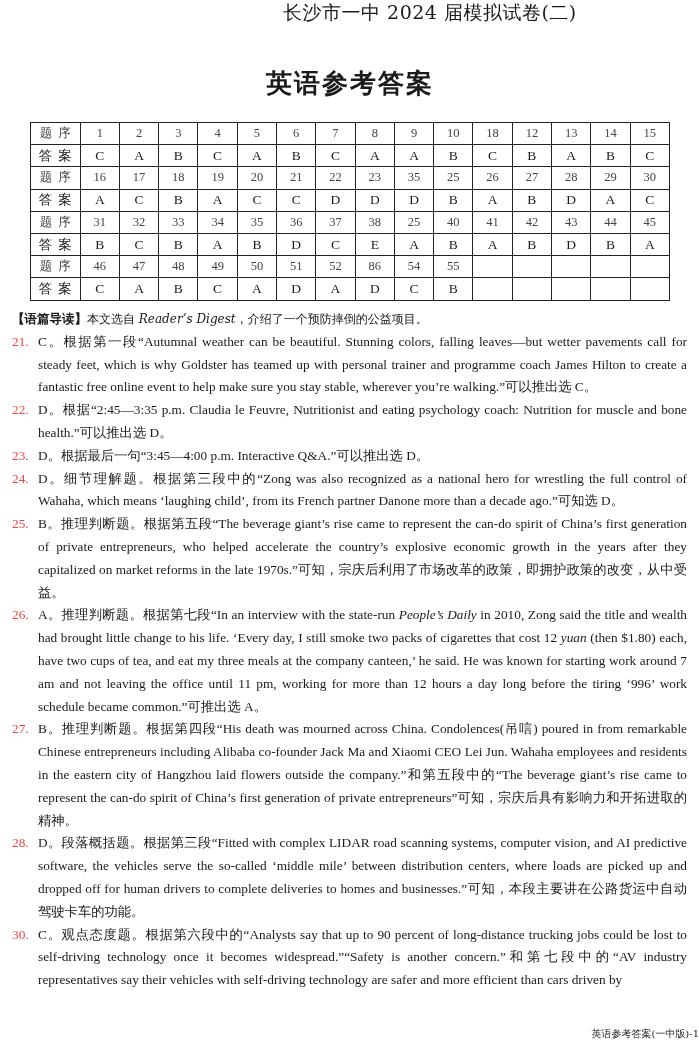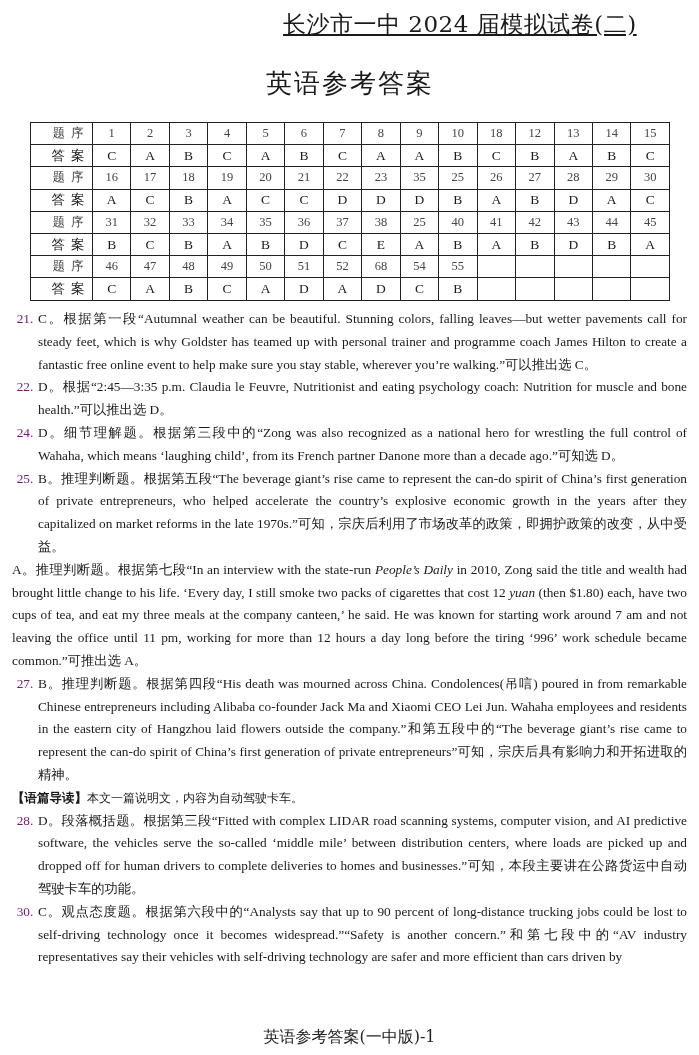--- a/index.html
+++ b/index.html
@@ -1,54 +1,54 @@
 <!DOCTYPE html>
 <html><head>
 <meta charset="utf-8">
 <style>
   html, body { margin: 0; padding: 0; background: #ffffff; }
   body {
     width: 699px; height: 1055px; overflow: hidden; position: relative;
     font-family: "Liberation Serif", "DejaVu Serif", serif; color: #1a1a1a;
   }
   .exam-title {
-    position: absolute; left: 283px; top: 9px;
-    font-size: 23px; letter-spacing: 0.5px; white-space: nowrap;
-    font-family: "DejaVu Serif", serif; font-weight: normal; text-decoration: underline;
+    position: absolute; left: 283px; top: 0;
+    font-size: 19px; letter-spacing: 0.5px; white-space: nowrap;
+    font-family: "DejaVu Serif", serif; font-weight: normal;
   }
   .doc-title {
     position: absolute; left: 266px; top: 66px;
-    font-size: 26px; font-weight: normal; letter-spacing: 2px;
+    font-size: 26px; font-weight: bold; letter-spacing: 2px;
     font-family: "DejaVu Sans", sans-serif;
   }
   table.answers {
     position: absolute; left: 30px; top: 122px;
     border-collapse: collapse; width: 640px;
     font-size: 13px;
   }
   table.answers td {
     border: 1.3px solid #222; height: 21.2px; padding: 0;
     text-align: center; width: 39.8px;
   }
-  table.answers td.hdr { width: 44px; letter-spacing: 6px; padding-left: 19px; font-family: "DejaVu Serif", serif; font-size: 12.5px; }
+  table.answers td.hdr { width: 44px; letter-spacing: 6px; padding-left: 6px; font-family: "DejaVu Serif", serif; font-size: 12.5px; }
   table.answers tr.num td { color: #444; font-size: 12.5px; }
   table.answers tr.ans td { font-size: 13.5px; }
   .body-text {
     position: absolute; left: 12px; top: 308px; width: 675px;
     font-size: 13.3px; line-height: 22.8px;
   }
   .section-intro { font-family: "DejaVu Serif", serif; font-size: 12px; white-space: nowrap; }
   .section-intro .tag { font-family: "DejaVu Sans", sans-serif; font-weight: bold; font-size: 12.5px; }
   .item { display: flex; }
-  .item .qnum { width: 26px; flex: none; color: #701a75; text-align: center; }
+  .item .qnum { width: 26px; flex: none; color: #ef4444; }
   .item .qtext { flex: 1; text-align: justify; }
   i { font-style: italic; }
   .footer {
-    position: absolute; left: 0; width: 699px; top: 1027px; text-align: center;
-    font-size: 16px; font-family: "DejaVu Serif", serif; color: #222;
+    position: absolute; left: 0; width: 699px; top: 1027px; text-align: right;
+    font-size: 10px; font-family: "DejaVu Serif", serif; color: #222;
   }
 </style>
 </head>
 <body>
 
 <div class="exam-title">长沙市一中 2024 届模拟试卷(二)</div>
 <div class="doc-title">英语参考答案</div>
 
 <table class="answers">
   <tbody id="answer-body">
@@ -162,21 +162,21 @@
       </tr>
       <tr class="num">
         <td class="hdr">题序</td>
         <td>46</td>
         <td>47</td>
         <td>48</td>
         <td>49</td>
         <td>50</td>
         <td>51</td>
         <td>52</td>
-        <td>68</td>
+        <td>86</td>
         <td>54</td>
         <td>55</td>
         <td></td>
         <td></td>
         <td></td>
         <td></td>
         <td></td>
       </tr>
       <tr class="ans">
         <td class="hdr">答案</td>
@@ -194,48 +194,53 @@
         <td></td>
         <td></td>
         <td></td>
         <td></td>
       </tr>
     </tbody>
 </table>
 
 <div class="body-text">
 
+  <div class="section-intro">
+    <span class="tag">【语篇导读】</span><span>本文选自 </span><i>Reader’s Digest</i><span>，介绍了一个预防摔倒的公益项目。</span>
+  </div>
   <div class="item">
       <span class="qnum">21.</span>
       <span class="qtext">C。根据第一段“Autumnal weather can be beautiful. Stunning colors, falling leaves—but wetter pavements call for steady feet, which is why Goldster has teamed up with personal trainer and programme coach James Hilton to create a fantastic free online event to help make sure you stay stable, wherever you’re walking.”可以推出选 C。</span>
     </div>
   <div class="item">
       <span class="qnum">22.</span>
       <span class="qtext">D。根据“2:45—3:35 p.m.    Claudia le Feuvre, Nutritionist and eating psychology coach: Nutrition for muscle and bone health.”可以推出选 D。</span>
     </div>
+  <div class="item">
+      <span class="qnum">23.</span>
+      <span class="qtext">D。根据最后一句“3:45—4:00 p.m. Interactive Q&amp;A.”可以推出选 D。</span>
+    </div>
 
   <div class="item">
       <span class="qnum">24.</span>
       <span class="qtext">D。细节理解题。根据第三段中的“Zong was also recognized as a national hero for wrestling the full control of Wahaha, which means ‘laughing child’, from its French partner Danone more than a decade ago.”可知选 D。</span>
     </div>
   <div class="item">
       <span class="qnum">25.</span>
       <span class="qtext">B。推理判断题。根据第五段“The beverage giant’s rise came to represent the can-do spirit of China’s first generation of private entrepreneurs, who helped accelerate the country’s explosive economic growth in the years after they capitalized on market reforms in the late 1970s.”可知，宗庆后利用了市场改革的政策，即拥护政策的改变，从中受益。</span>
     </div>
   <div class="item">
+      <span class="qnum">26.</span>
       <span class="qtext"><span>A。推理判断题。根据第七段“In an interview with the state-run </span><i>People’s Daily</i><span> in 2010, Zong said the title and wealth had brought little change to his life. ‘Every day, I still smoke two packs of cigarettes that cost 12 </span><i>yuan</i><span> (then $1.80) each, have two cups of tea, and eat my three meals at the company canteen,’ he said. He was known for starting work around 7 am and not leaving the office until 11 pm, working for more than 12 hours a day long before the tiring ‘996’ work schedule became common.”可推出选 A。</span></span>
     </div>
   <div class="item">
       <span class="qnum">27.</span>
       <span class="qtext">B。推理判断题。根据第四段“His death was mourned across China. Condolences(吊唁) poured in from remarkable Chinese entrepreneurs including Alibaba co-founder Jack Ma and Xiaomi CEO Lei Jun. Wahaha employees and residents in the eastern city of Hangzhou laid flowers outside the company.”和第五段中的“The beverage giant’s rise came to represent the can-do spirit of China’s first generation of private entrepreneurs”可知，宗庆后具有影响力和开拓进取的精神。</span>
     </div>
 
-  <div class="section-intro">
-    <span class="tag">【语篇导读】</span><span>本文一篇说明文，内容为自动驾驶卡车。</span>
-  </div>
   <div class="item">
       <span class="qnum">28.</span>
       <span class="qtext">D。段落概括题。根据第三段“Fitted with complex LIDAR road scanning systems, computer vision, and AI predictive software, the vehicles serve the so-called ‘middle mile’ between distribution centers, where loads are picked up and dropped off for human drivers to complete deliveries to homes and businesses.”可知，本段主要讲在公路货运中自动驾驶卡车的功能。</span>
     </div>
   <div class="item">
       <span class="qnum">30.</span>
       <span class="qtext">C。观点态度题。根据第六段中的“Analysts say that up to 90 percent of long-distance trucking jobs could be lost to self-driving technology once it becomes widespread.”“Safety is another concern.”和第七段中的“AV industry representatives say their vehicles with self-driving technology are safer and more efficient than cars driven by</span>
     </div>
 </div>
 

